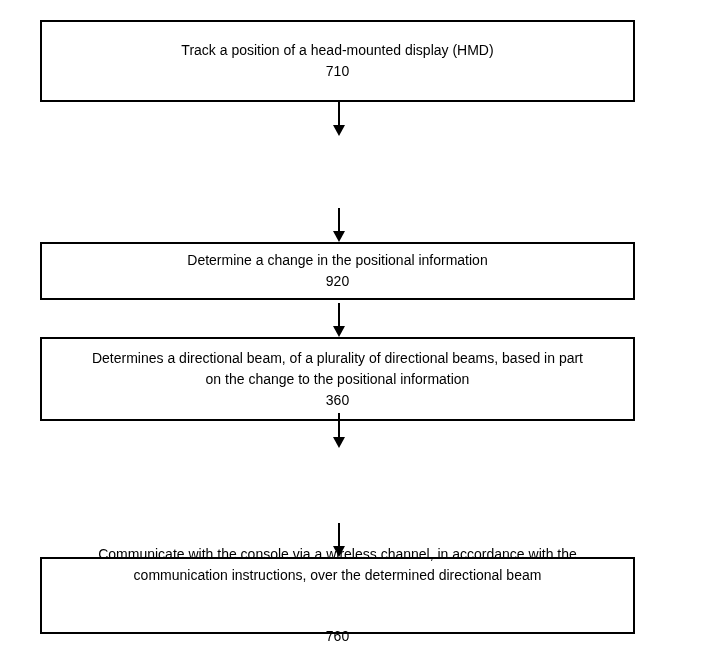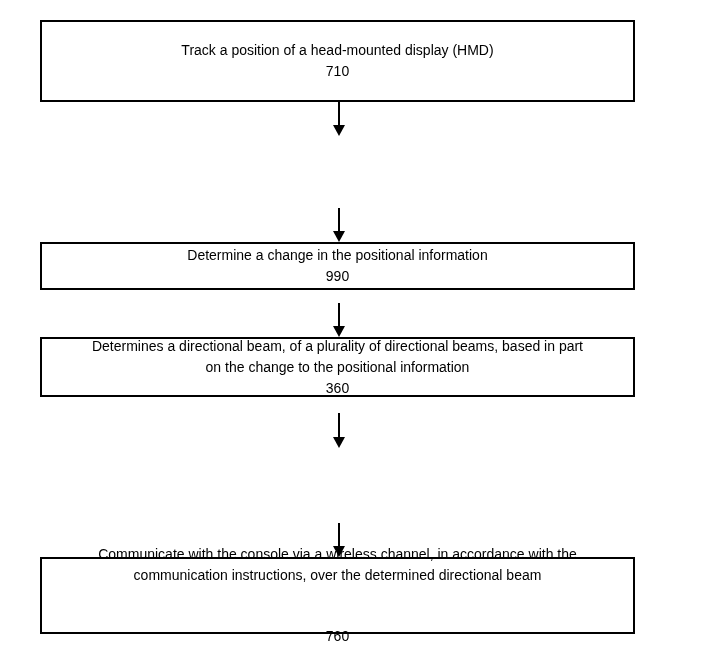--- a/index.html
+++ b/index.html
@@ -34,22 +34,22 @@
     padding: 2px 10px;
   }
   .step-text {
     white-space: pre-line;
   }
   .step-ref {
     text-underline-offset: 2px;
   }
   .b1 { top: 20px;  height: 82px; }
   .b2 { top: 136px; height: 72px; }
-  .b3 { top: 242px; height: 48px; }
-  .b4 { top: 337px; height: 60px; }
+  .b3 { top: 242px; height: 58px; }
+  .b4 { top: 337px; height: 84px; }
   .b5 { top: 448px; height: 75px; }
   .b6 { top: 557px; height: 77px; gap: 40px; }
 
   .flow-arrow {
     position: absolute;
     left: 333px;
     width: 12px;
     display: flex;
     flex-direction: column;
     align-items: center;
@@ -88,21 +88,21 @@
   </div>
 
 
   <div class="flow-arrow a2">
     <div class="arrow-line"></div>
     <div class="arrow-head"></div>
   </div>
 
   <div class="step b3">
     <div class="step-text">Determine a change in the positional information</div>
-    <div class="step-ref">990</div>
+    <div class="step-ref">920</div>
   </div>
 
   <div class="flow-arrow a3">
     <div class="arrow-line"></div>
     <div class="arrow-head"></div>
   </div>
 
   <div class="step b4">
     <div class="step-text">Determines a directional beam, of a plurality of directional beams, based in part
 on the change to the positional information</div>

